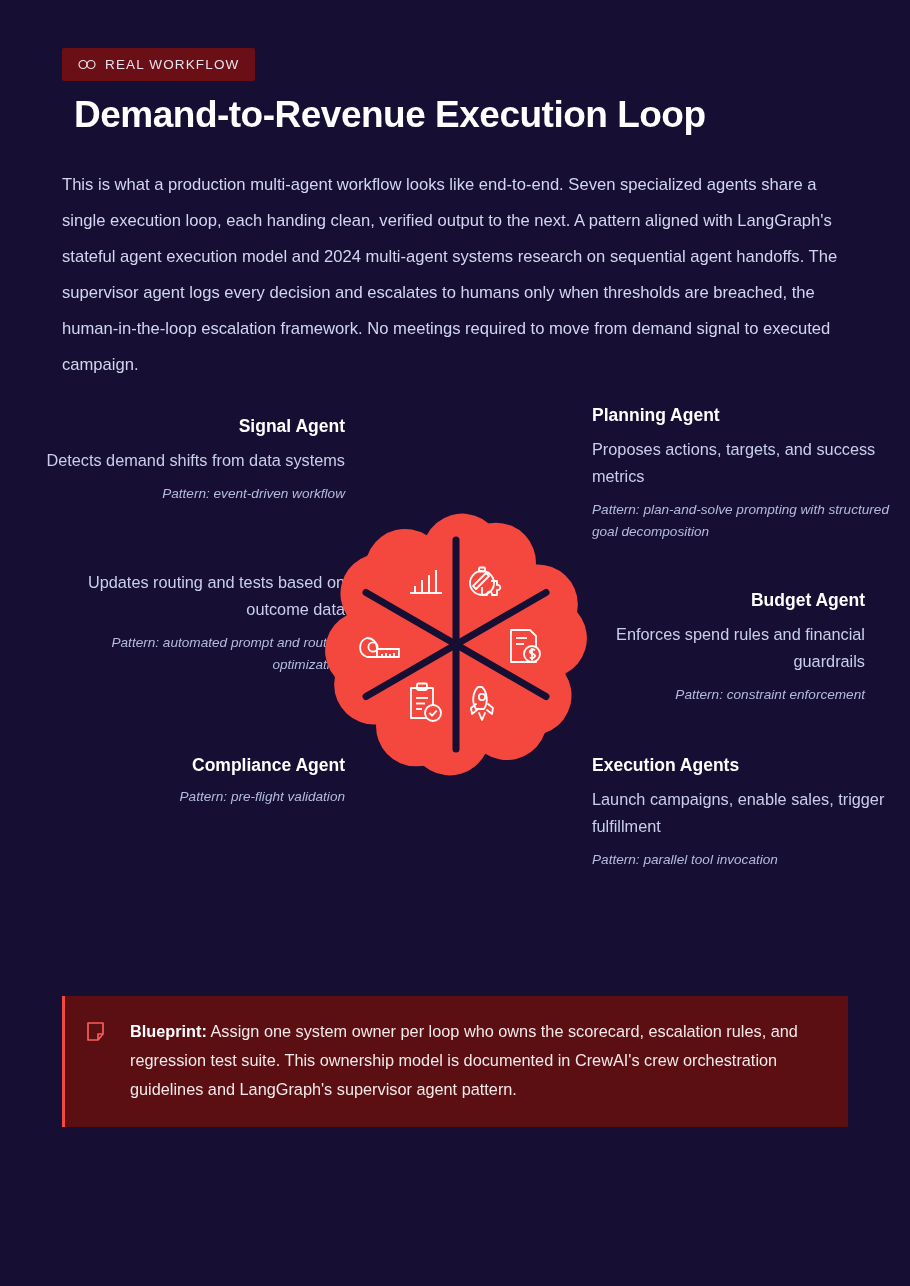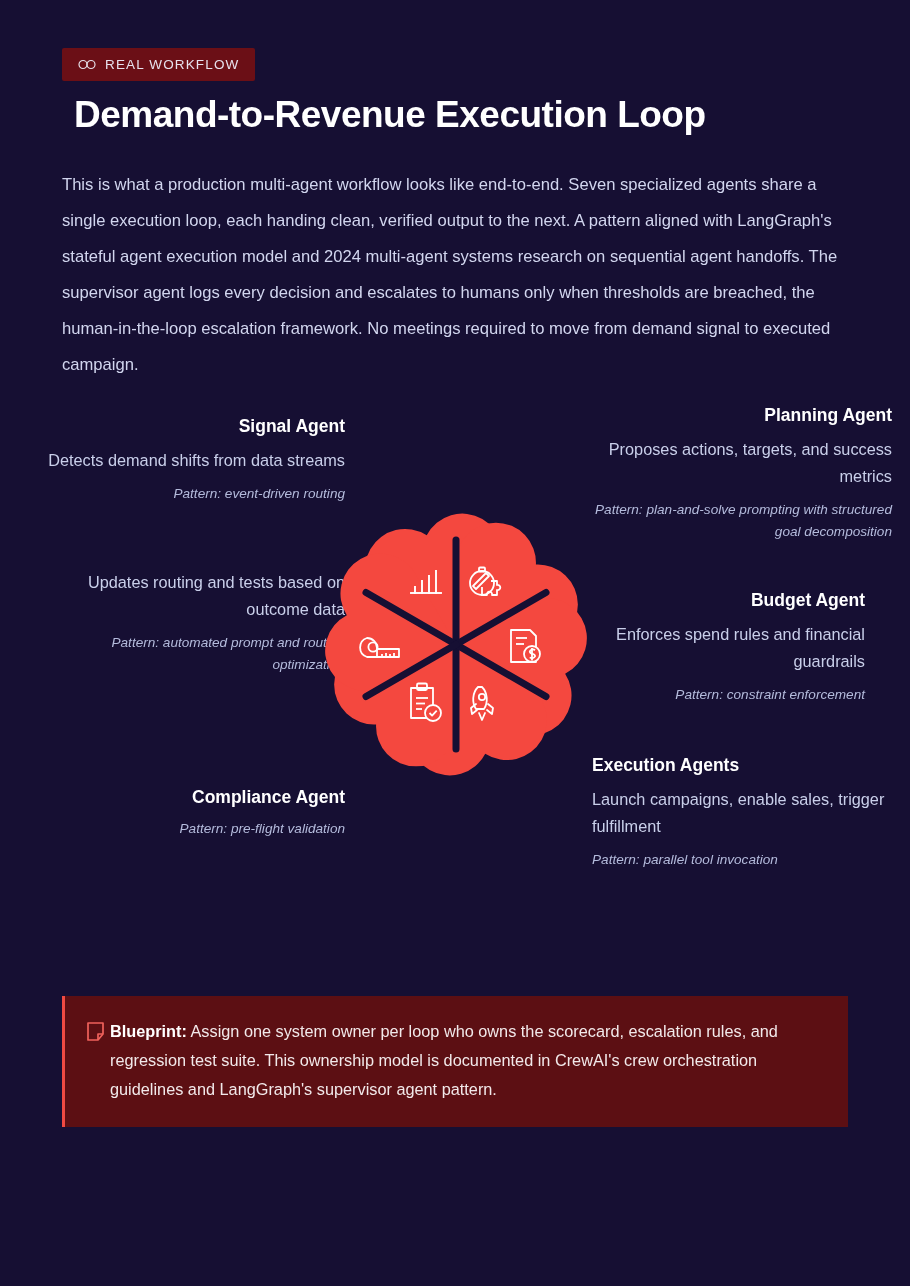--- a/index.html
+++ b/index.html
@@ -107,22 +107,22 @@
     margin-top: 9px;
     font-size: 13.6px;
     line-height: 22px;
     font-style: italic;
     color: #b4bbdc;
   }
 
   
   .a-signal     { left: 45px;  top: 19px;  text-align: right; }
   .a-optimizer  { left: 45px;  top: 174px; text-align: right; }
-  .a-compliance { left: 45px;  top: 358px; text-align: right; margin-top: 32px; }
-  .a-planning   { left: 592px; top: 8px;   text-align: right; }
+  .a-compliance { left: 45px;  top: 358px; text-align: right; }
+  .a-planning   { left: 592px; top: 8px;   text-align: left; }
   .a-budget     { left: 565px; top: 193px; text-align: right; }
   .a-execution  { left: 592px; top: 358px; text-align: left; }
 
   
   .flower {
     position: absolute;
     left: 315px;
     top: 112px;
     width: 282px;
     height: 275px;
@@ -132,21 +132,21 @@
   
   .blueprint {
     position: absolute;
     left: 62px;
     top: 996px;
     width: 786px;
     min-height: 131px;
     background: #5c0f13;
     border-left: 3px solid #f04a43;
     display: flex;
-    gap: 6px;
+    gap: 26px;
     padding: 21px 26px 22px 22px;
   }
   .blueprint-icon {
     flex: 0 0 auto;
     margin-top: 5px;
     color: #f0625c;
   }
   .blueprint-text {
     font-size: 16.3px;
     line-height: 29px;
@@ -174,22 +174,22 @@
   </div>
 
   <h1 class="title">Demand-to-Revenue Execution Loop</h1>
 
   <p class="intro">This is what a production multi-agent workflow looks like end-to-end. Seven specialized agents share a single execution loop, each handing clean, verified output to the next. A pattern aligned with LangGraph's stateful agent execution model and 2024 multi-agent systems research on sequential agent handoffs. The supervisor agent logs every decision and escalates to humans only when thresholds are breached, the human-in-the-loop escalation framework. No meetings required to move from demand signal to executed campaign.</p>
 
   <div class="diagram">
 
     <div class="agent a-signal">
       <div class="agent-name">Signal Agent</div>
-      <div class="agent-desc">Detects demand shifts from data streams</div>
-      <div class="agent-pattern">Pattern: event-driven routing</div>
+      <div class="agent-desc">Detects demand shifts from data systems</div>
+      <div class="agent-pattern">Pattern: event-driven workflow</div>
     </div>
 
     <div class="agent a-optimizer">
       <div class="agent-desc">Updates routing and tests based on outcome data</div>
       <div class="agent-pattern">Pattern: automated prompt and routing optimization</div>
     </div>
 
     <div class="agent a-compliance">
       <div class="agent-name">Compliance Agent</div>
       <div class="agent-pattern">Pattern: pre-flight validation</div>

